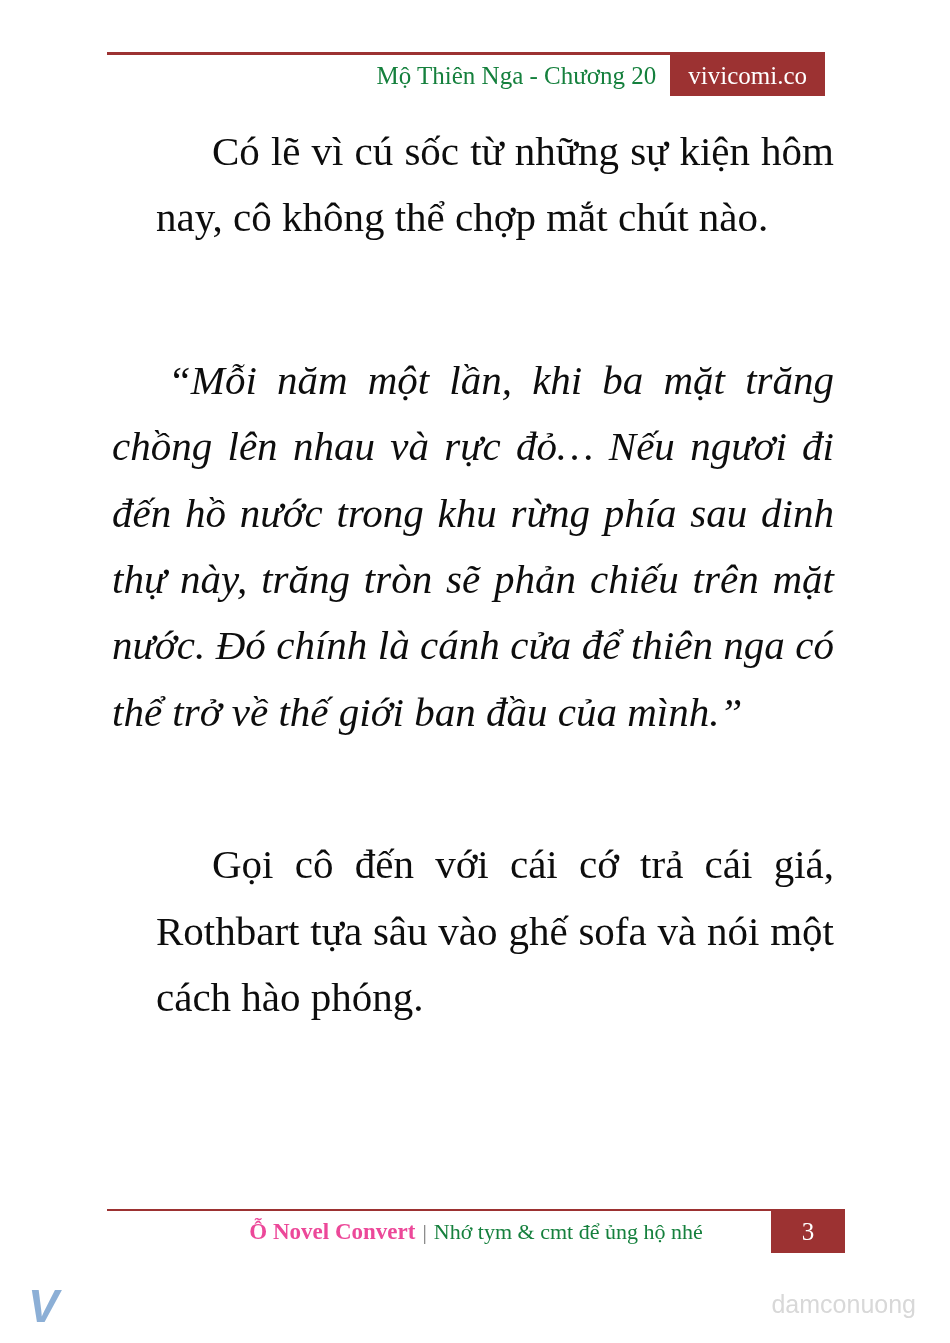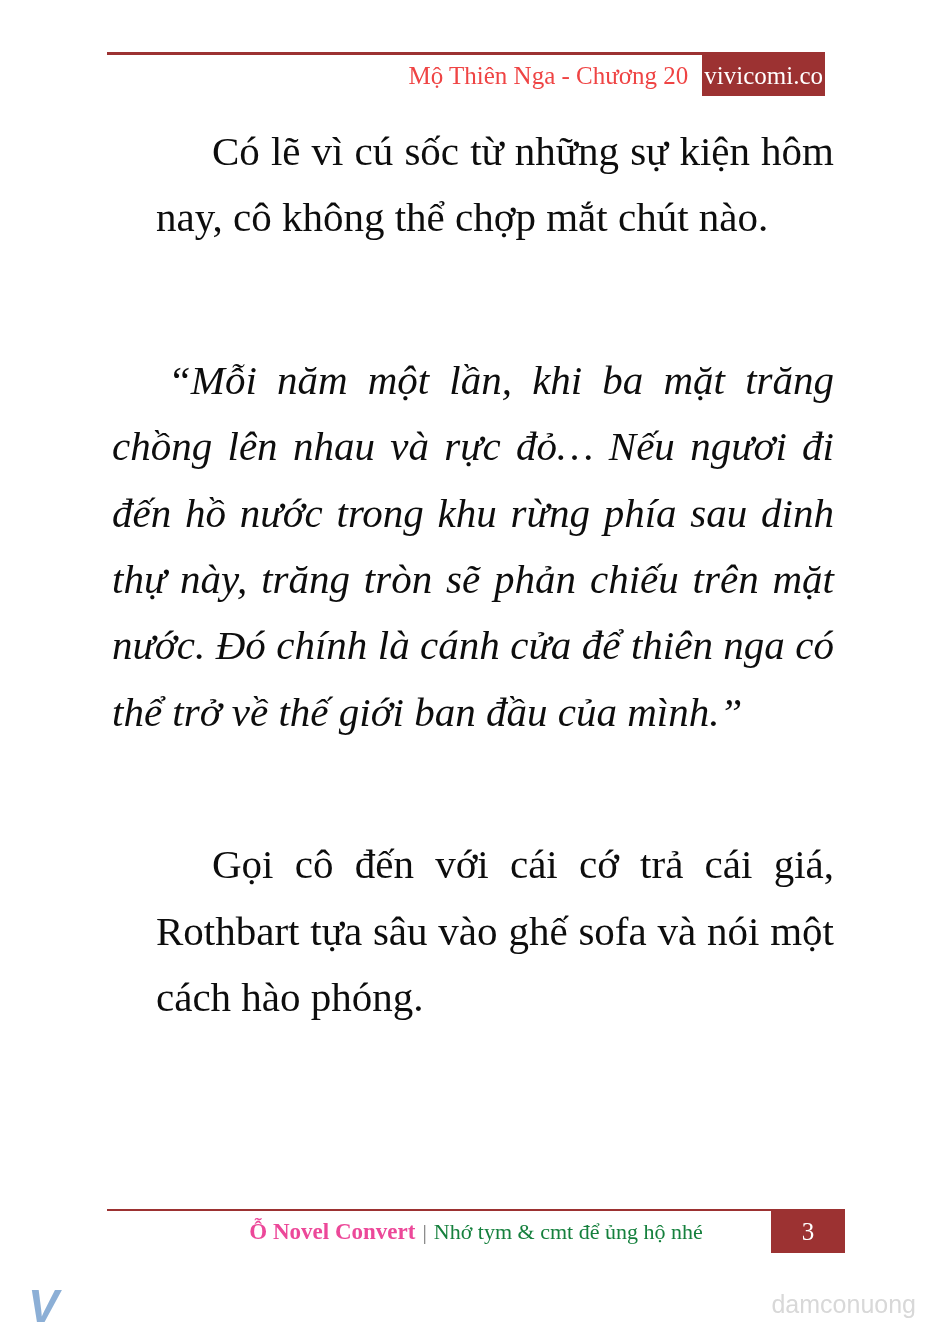--- a/index.html
+++ b/index.html
@@ -44,32 +44,32 @@
     top: 3px;
     width: 718px;
     height: 41px;
     display: flex;
     align-items: center;
     justify-content: flex-end;
   }
   .header-title {
     font-family: "Liberation Serif", serif;
     font-size: 25px;
-    color: #ef4444;
+    color: #15803d;
     white-space: nowrap;
     padding-right: 14px;
   }
   .header-badge {
     background: #9c3232;
     color: #ffffff;
     font-family: "Liberation Serif", serif;
     font-size: 25px;
     height: 41px;
     line-height: 41px;
-    padding: 0 2px;
+    padding: 0 18px;
     white-space: nowrap;
   }
 
   
   .content {
     position: absolute;
     left: 112px;
     top: 118px;
     width: 722px;
   }

